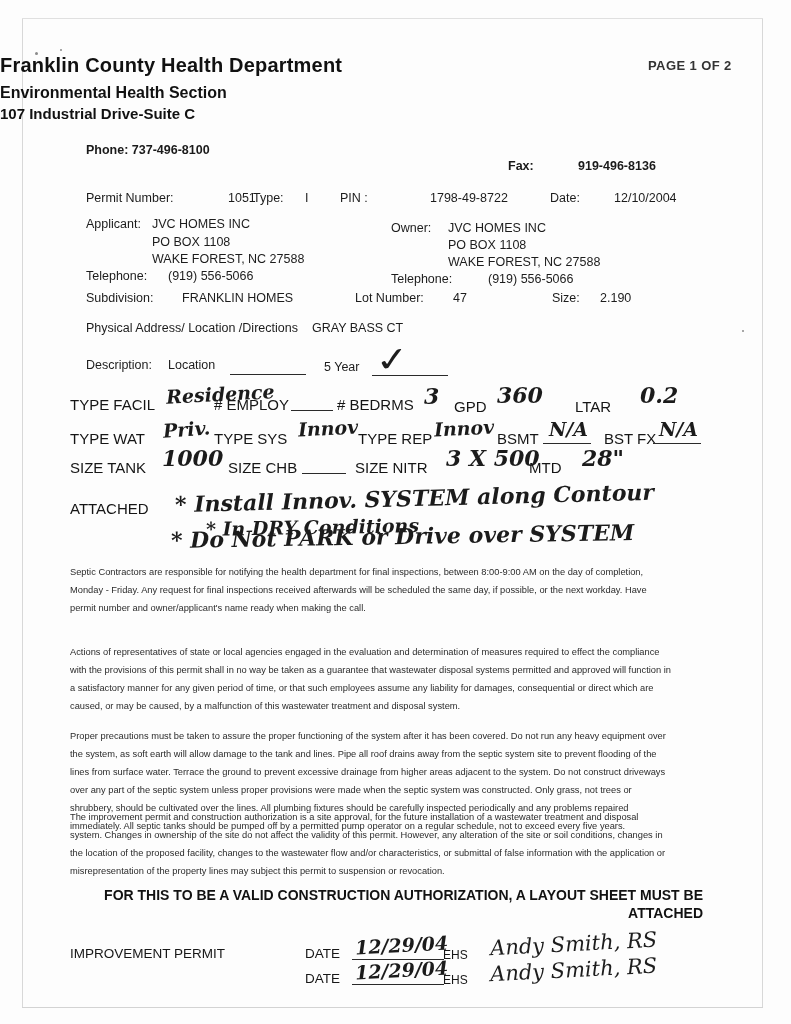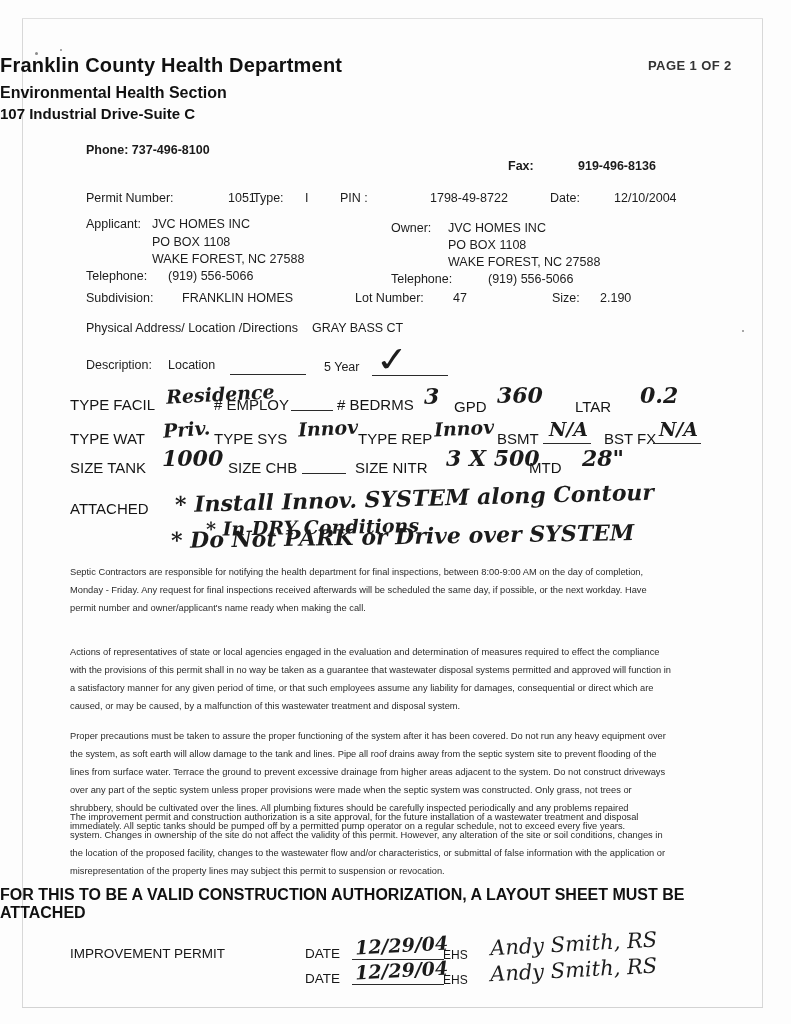--- a/index.html
+++ b/index.html
@@ -127,22 +127,22 @@
     font-size: 9.3px;
     line-height: 18px;
     color: #2b2b2b;
     text-align: left;
   }
 
   .valid-title {
     position: absolute;
     left: 0; top: 886px;
     width: 703px;
-    text-align: left;
-    font-size: 16px;
+    text-align: right;
+    font-size: 14px;
     font-weight: bold;
     line-height: 18px;
     color: #111;
   }
 
   .sign-lbl {
     position: absolute;
     font-size: 13.5px;
     color: #171717;
     white-space: nowrap;

